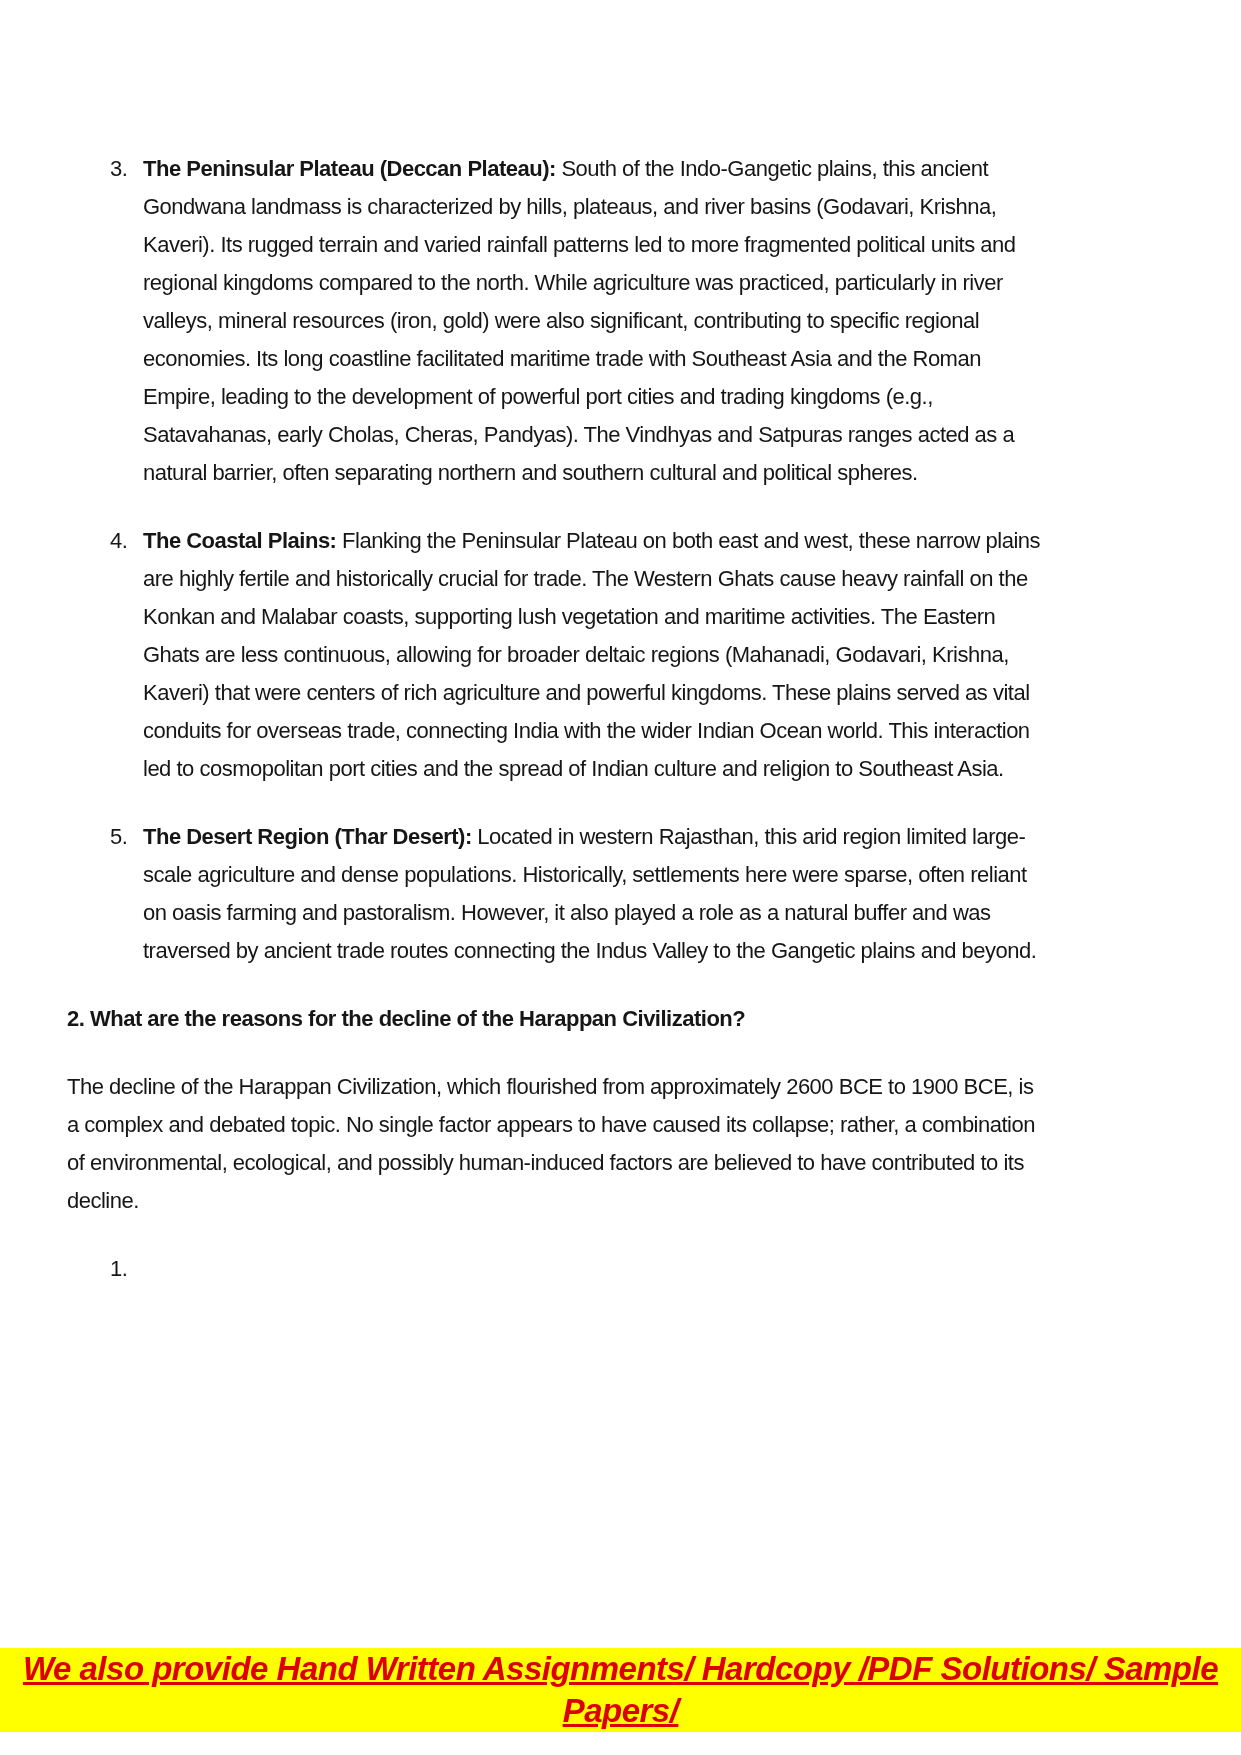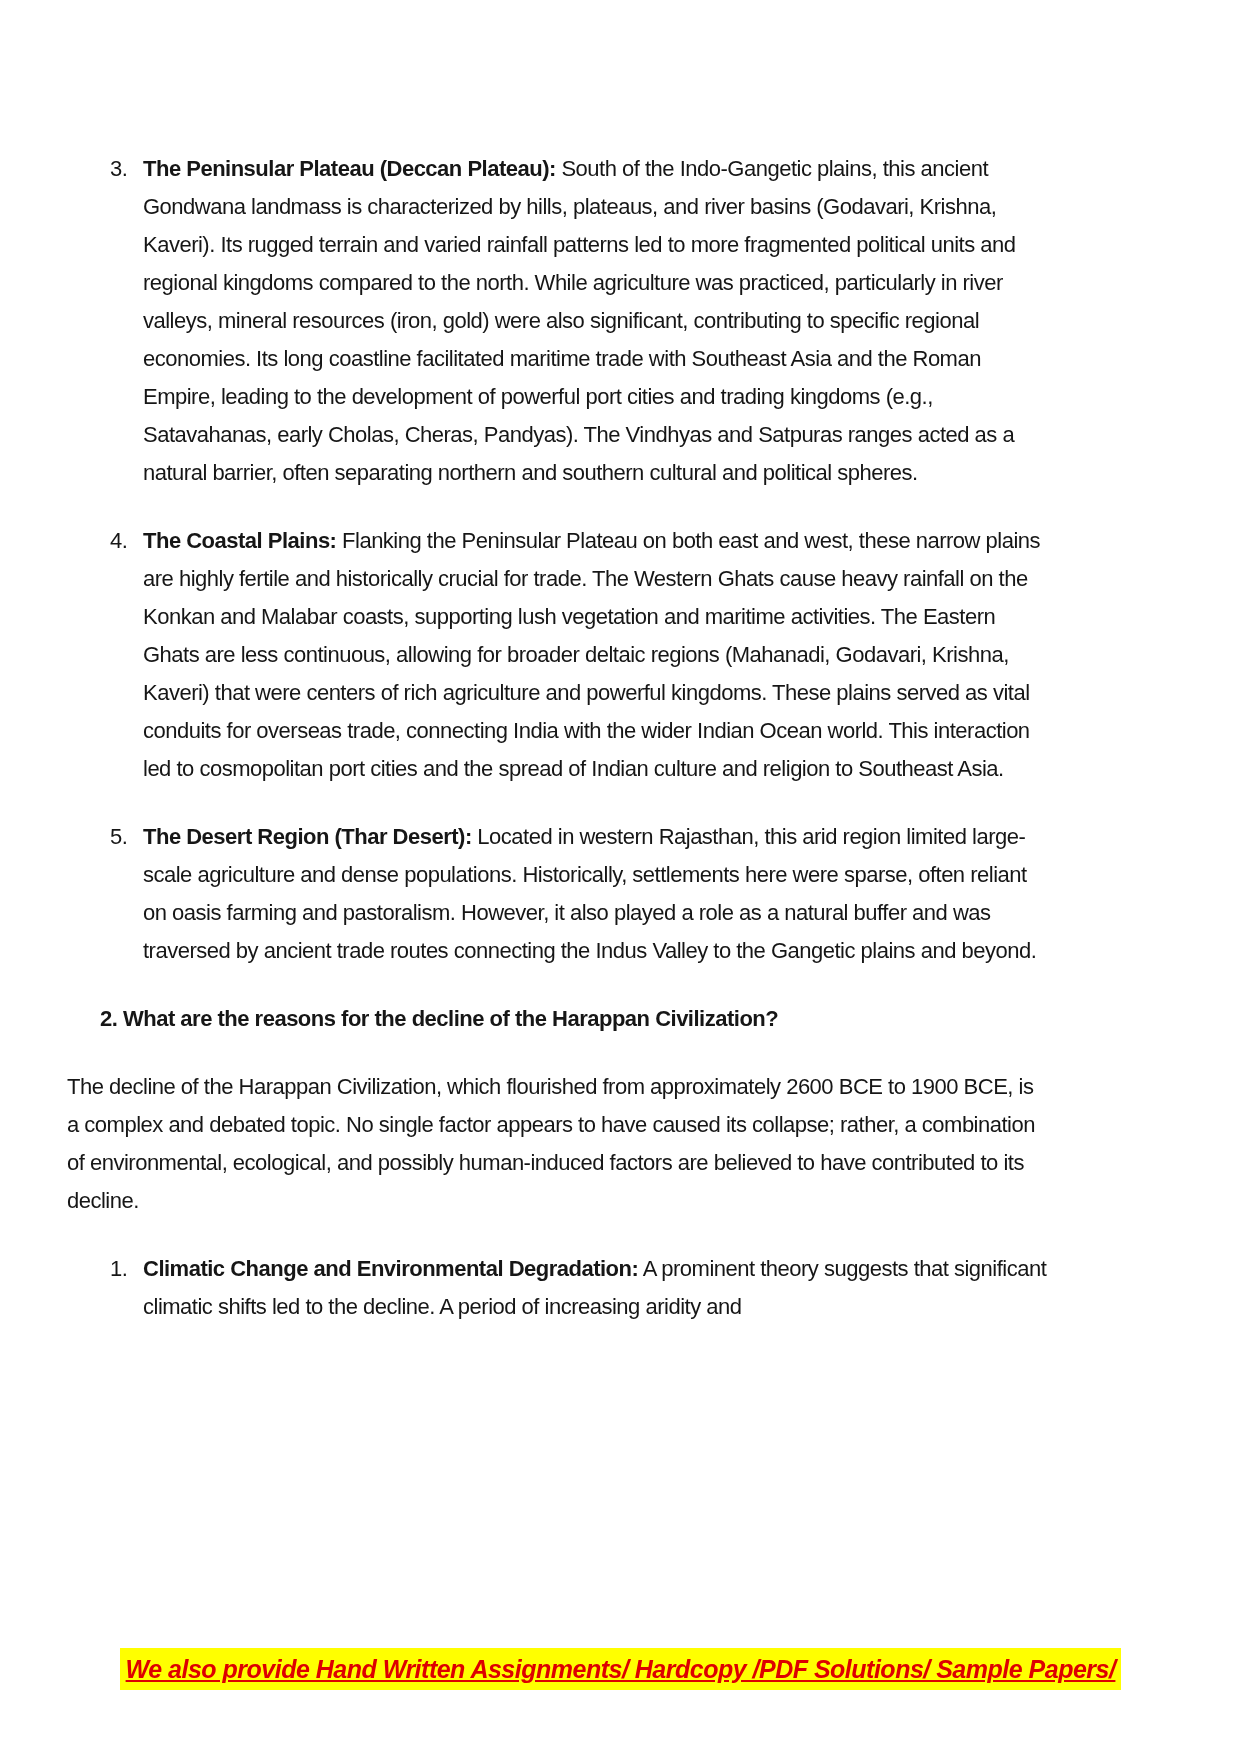--- a/index.html
+++ b/index.html
@@ -27,21 +27,21 @@
     font-size: 22px;
     line-height: 38px;
     letter-spacing: -0.5px;
     margin: 0 0 30px 0;
   }
   .para {
     margin-left: 67px;
     width: 975px;
   }
   .q-heading {
-    margin-left: 100px;
+    margin-left: 67px;
     width: 975px;
     font-weight: bold;
   }
   .list-item {
     display: flex;
     margin-left: 110px;
   }
   .list-item .num {
     flex: 0 0 33px;
     width: 33px;
@@ -55,21 +55,21 @@
     top: 1648px;
     left: 0;
     right: 0;
     text-align: center;
   }
   .footer-line { margin-bottom: 3px; }
   .footer-line .hl {
     display: inline-block;
     background: #ffff00;
     color: #dd0000;
-    font-size: 25px;
+    font-size: 33px;
     line-height: 42px;
     font-weight: bold;
     font-style: italic;
     text-decoration: underline;
     letter-spacing: -0.5px;
     padding: 0 6px;
   }
 </style>
 </head>
 <body>
@@ -92,21 +92,20 @@
       <div class="li-text"><span class="lead">The Desert Region (Thar Desert):</span><span> Located in western Rajasthan, this arid region limited large-scale agriculture and dense populations. Historically, settlements here were sparse, often reliant on oasis farming and pastoralism. However, it also played a role as a natural buffer and was traversed by ancient trade routes connecting the Indus Valley to the Gangetic plains and beyond.</span></div>
     </div>
 
 
     <p class="q-heading">2. What are the reasons for the decline of the Harappan Civilization?</p>
 
     <p class="para">The decline of the Harappan Civilization, which flourished from approximately 2600 BCE to 1900 BCE, is a complex and debated topic. No single factor appears to have caused its collapse; rather, a combination of environmental, ecological, and possibly human-induced factors are believed to have contributed to its decline.</p>
 
     <div class="list-item">
       <span class="num">1.</span>
-      <div class="li-text"><span class="lead">Climatic Change and Environmental Degradation:</span><span> A prominent theory suggests that significant climatic shifts led to the decline. A period of increasing aridity and</span></div>
     </div>
 
   </div>
 
   <div class="footer">
     <div class="footer-line"><span class="hl">We also provide Hand Written Assignments/ Hardcopy /PDF Solutions/ Sample Papers/</span></div>
   </div>
 </div>
 
 </body></html>

